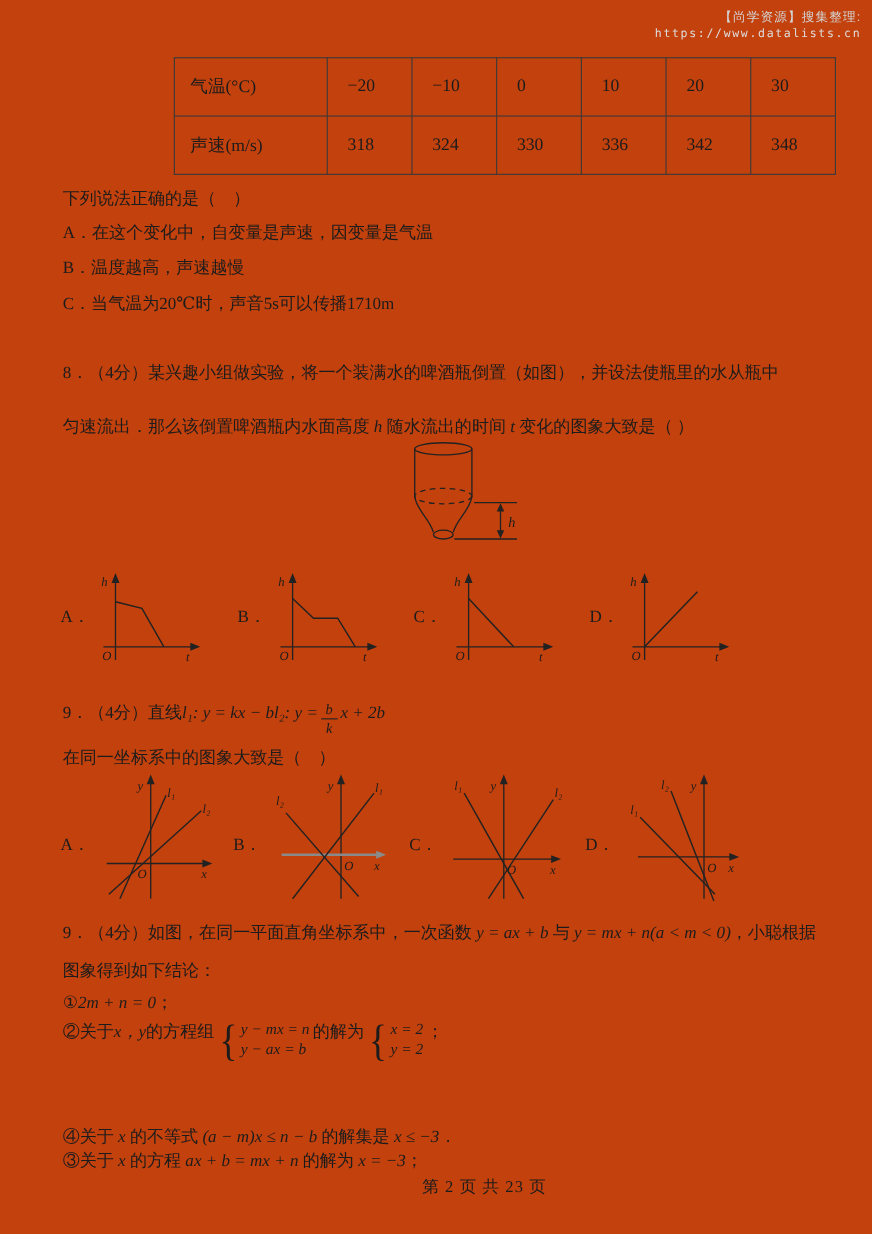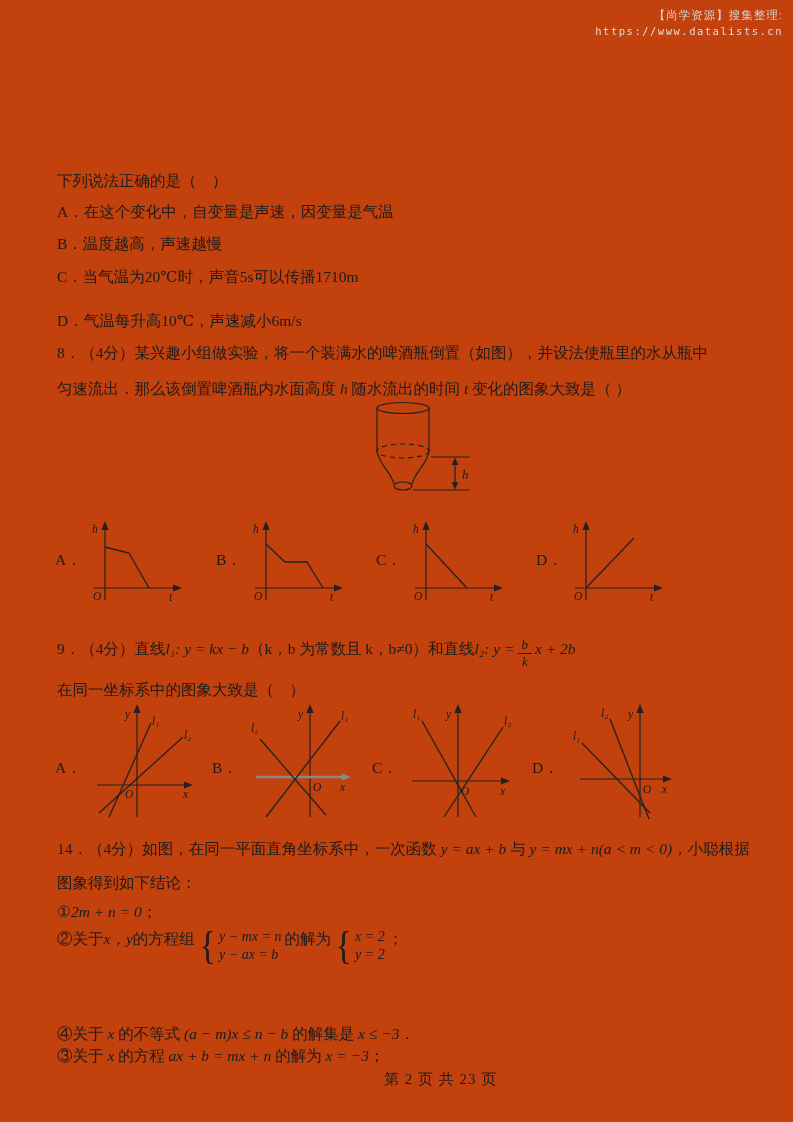--- a/index.html
+++ b/index.html
@@ -44,28 +44,49 @@
 </head>
 <body>
 
 <div class="page">
 
   <div class="wm">
     <div class="wm1">【尚学资源】搜集整理:</div>
     <div class="wm2">https://www.datalists.cn</div>
   </div>
 
+  <table class="dtable">
+    <tbody>
+    <tr>
+      <td class="hd">气温(°C)</td>
+      <td class="c">−20</td>
+      <td class="c">−10</td>
+      <td class="c">0</td>
+      <td class="c">10</td>
+      <td class="c">20</td>
+      <td class="c">30</td>
+    </tr>
+    <tr>
+      <td class="hd">声速(m/s)</td>
+      <td class="c">318</td>
+      <td class="c">324</td>
+      <td class="c">330</td>
+      <td class="c">336</td>
+      <td class="c">342</td>
+      <td class="c">348</td>
+    </tr>
+    </tbody>
+  </table>
 
   <div class="line" style="top:201px">A．在这个变化中，自变量是声速，因变量是气温</div>
   <div class="line" style="top:170px">下列说法正确的是（　）</div>
   <div class="line" style="top:233px">B．温度越高，声速越慢</div>
   <div class="line" style="top:266px">C．当气温为20℃时，声音5s可以传播1710m</div>
-  <div class="line" style="top:310px">D．气温每升高10℃，声速减小6m/s</div>
-
-  <div class="line" style="top:342px">8．（4分）某兴趣小组做实验，将一个装满水的啤酒瓶倒置（如图），并设法使瓶里的水从瓶中</div>
+
+  <div class="line" style="top:329px">8．（4分）某兴趣小组做实验，将一个装满水的啤酒瓶倒置（如图），并设法使瓶里的水从瓶中</div>
   <div class="line" style="top:378px">
     <span>匀速流出．那么该倒置啤酒瓶内水面高度 </span><span class="m">h</span><span> 随水流出的时间 </span><span class="m">t</span><span> 变化的图象大致是（ ）</span>
   </div>
 
   <div class="bottle">
     <svg width="135" height="100" viewBox="0 0 135 100">
       <ellipse cx="45" cy="7" rx="26" ry="5.5" class="ax"></ellipse>
       <line x1="19" y1="7" x2="19" y2="50" class="ax"></line>
       <line x1="71" y1="7" x2="71" y2="50" class="ax"></line>
       <ellipse cx="45" cy="50" rx="26" ry="7" class="ax" stroke-dasharray="5 4"></ellipse>
@@ -130,21 +151,20 @@
       <text x="3" y="13">h</text>
       <text x="80" y="81">t</text>
       <text x="4" y="80">O</text>
       <line x1="16" y1="68" x2="64" y2="18" class="cv"></line>
     </svg>
   </div>
 
   <div class="line flexline" style="top:638px;height:36px">
     <span>9．（4分）直线 </span>
     <span class="m">l₁: y = kx − b</span>
-    <span>（k，b 为常数且 k，b≠0）和直线 </span>
     <span class="m">l₂: y =</span>
     <span class="frac">
       <span class="num">b</span>
       <span class="den">k</span>
     </span>
     <span class="m">x + 2b</span>
   </div>
   <div class="line" style="top:679px">在同一坐标系中的图象大致是（　）</div>
 
   <div class="ggroup q9g" style="left:55px;top:703px">
@@ -206,21 +226,21 @@
       <text x="96" y="90">x</text>
       <text x="77" y="90">O</text>
       <line x1="16" y1="40" x2="84" y2="110" class="cv"></line>
       <text x="7" y="37">l₁</text>
       <line x1="44" y1="16" x2="83" y2="116" class="cv"></line>
       <text x="35" y="14">l₂</text>
     </svg>
   </div>
 
   <div class="line" style="top:838px">
-    <span>14．（4分）如图，在同一平面直角坐标系中，一次函数 </span><span class="m">y = ax + b</span><span> 与 </span><span class="m">y = mx + n(a &lt; m &lt; 0)</span><span>，小聪根据</span>
+    <span>9．（4分）如图，在同一平面直角坐标系中，一次函数 </span><span class="m">y = ax + b</span><span> 与 </span><span class="m">y = mx + n(a &lt; m &lt; 0)</span><span>，小聪根据</span>
   </div>
   <div class="line" style="top:872px">图象得到如下结论：</div>
 
   <div class="line" style="top:901px">
     <span>①</span><span class="m">2m + n = 0</span><span>；</span>
   </div>
 
   <div class="line flexline" style="top:928px;height:48px">
     <span>②关于 </span>
     <span class="m">x，y</span>

